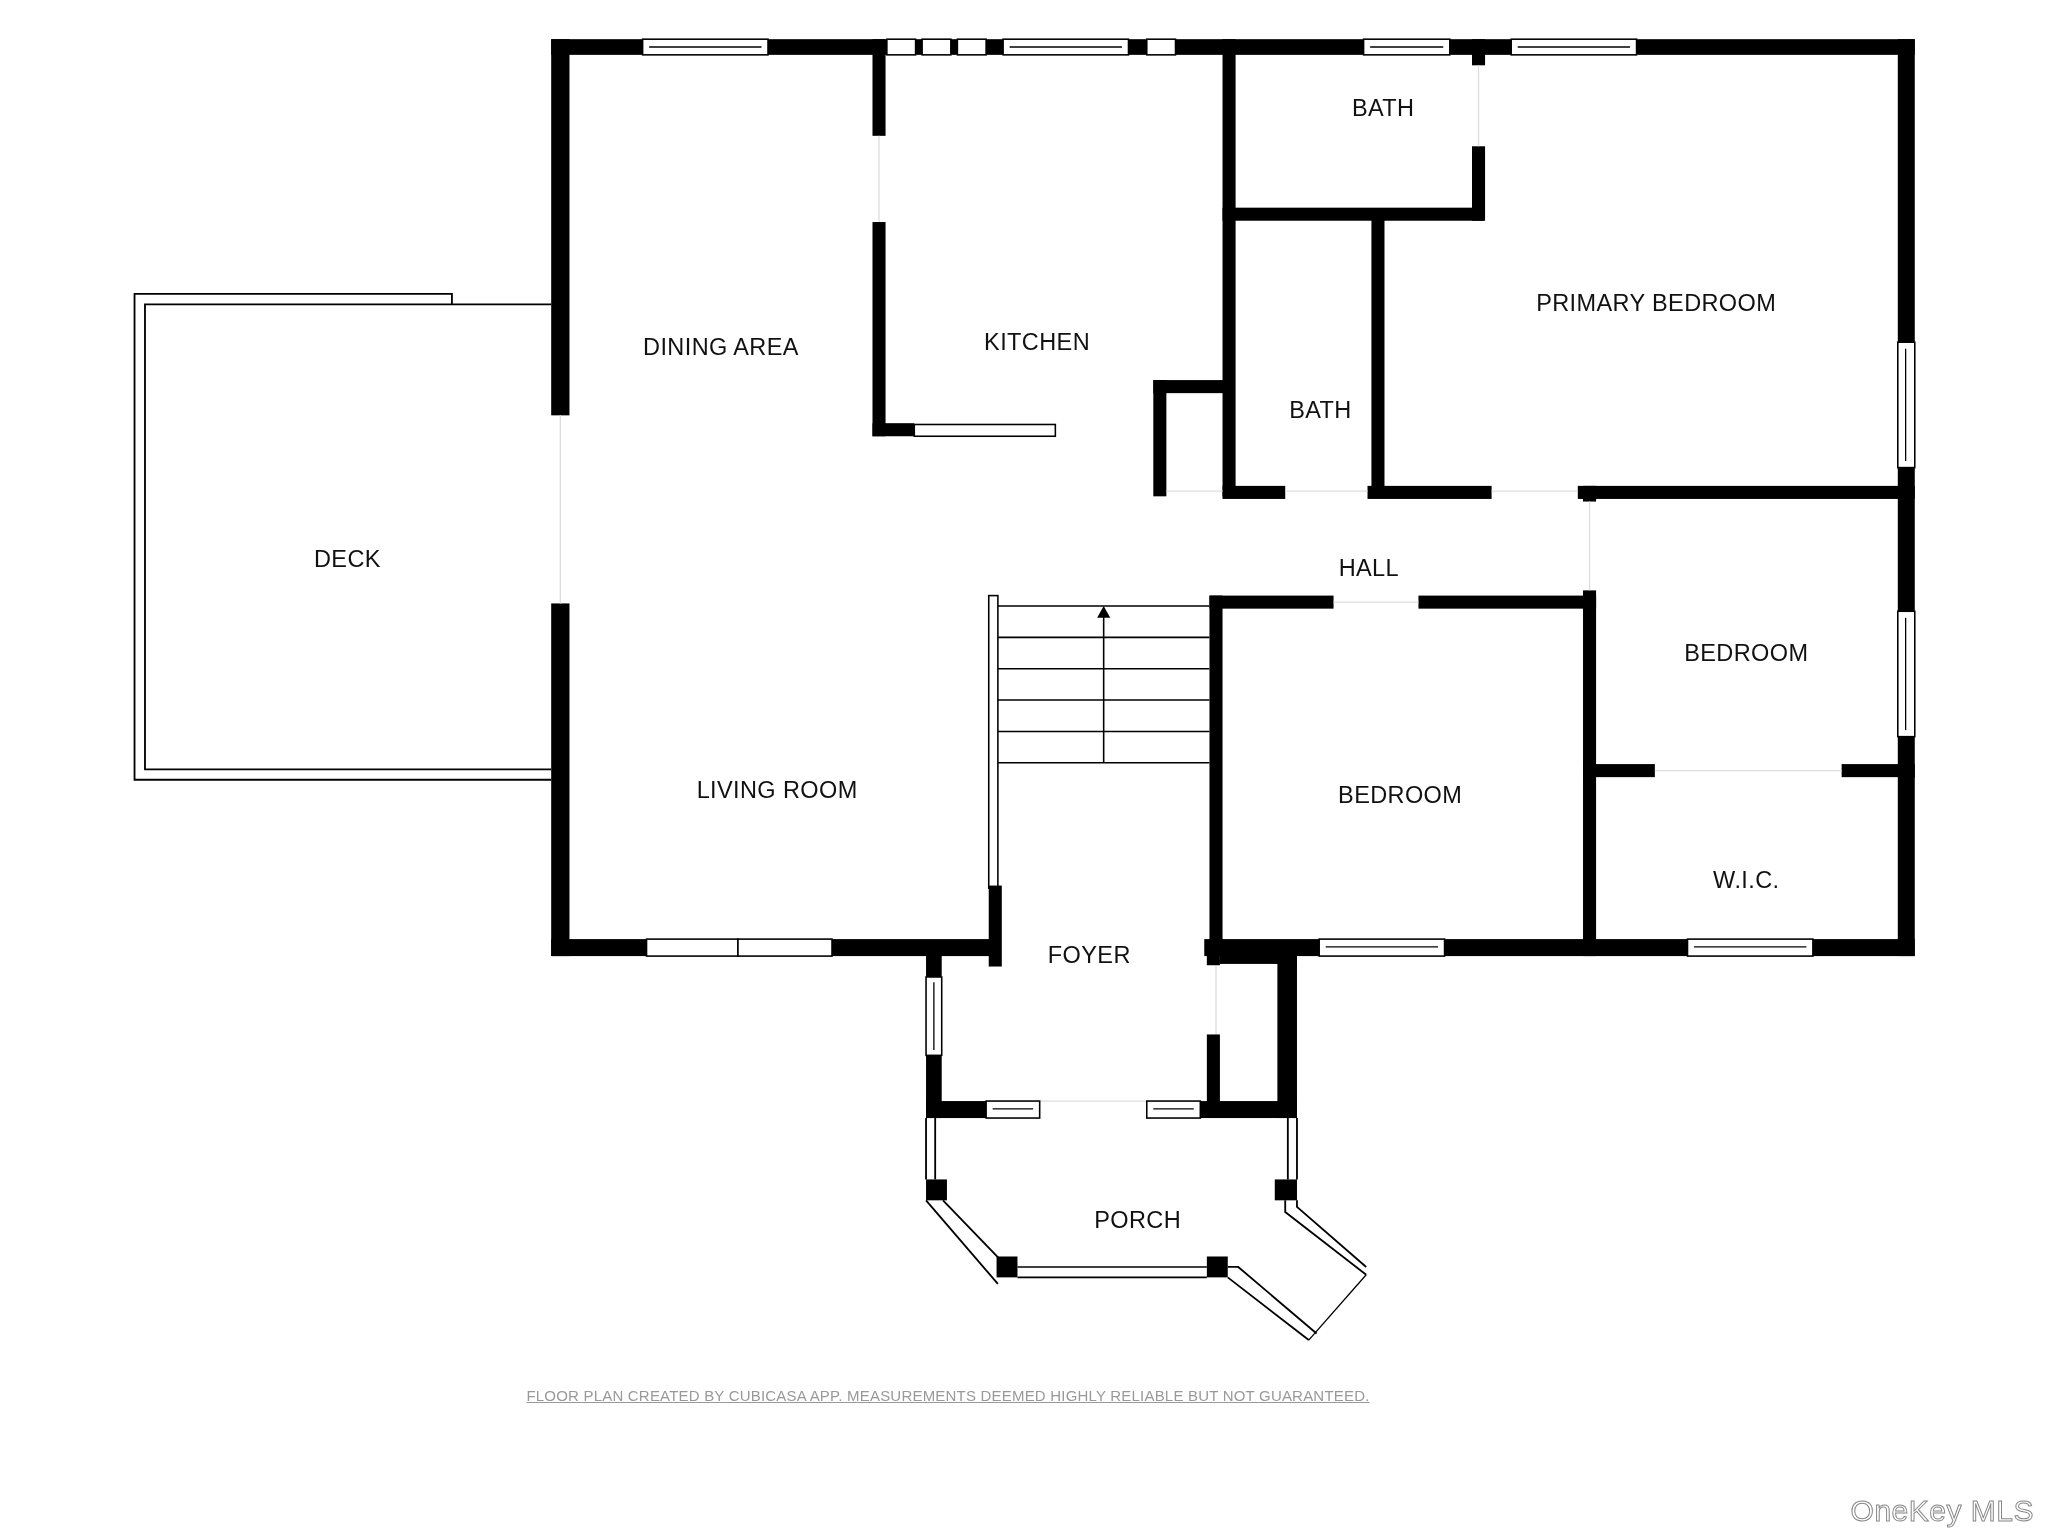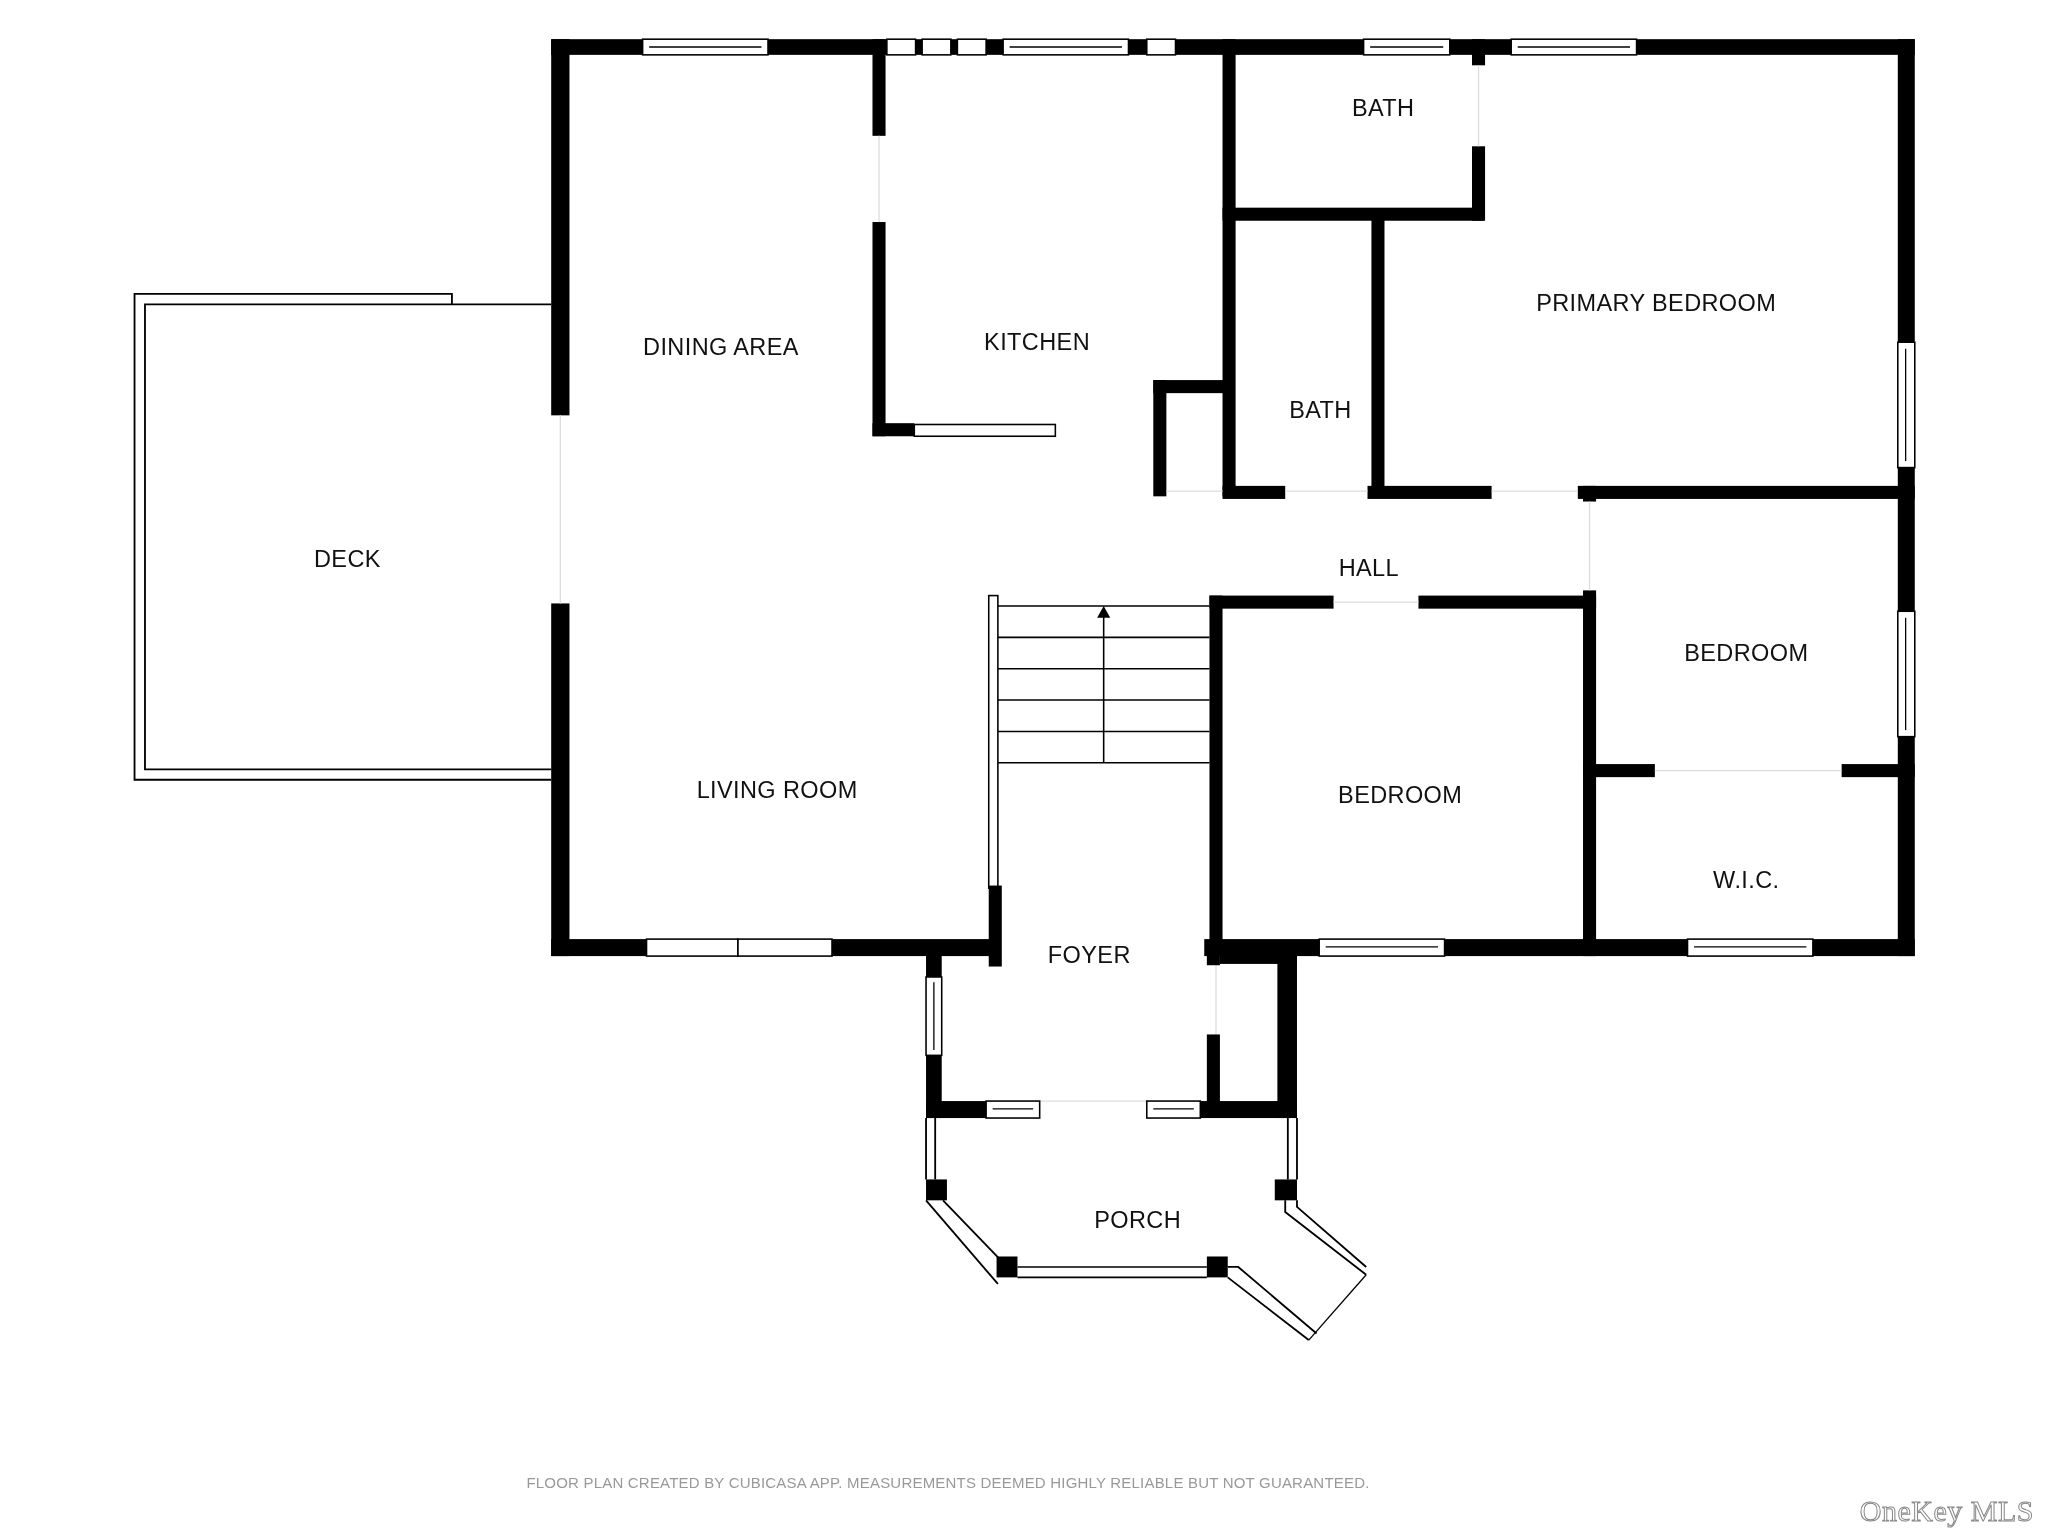--- a/index.html
+++ b/index.html
@@ -3,22 +3,22 @@
 <meta charset="utf-8">
 <style>
   html,body{margin:0;padding:0;background:#fff;}
   body{width:2048px;height:1536px;overflow:hidden;position:relative;}
   svg{position:absolute;left:0;top:0;width:2048px;height:1536px;}
   .lbl{font-family:"Liberation Sans","DejaVu Sans",sans-serif;font-size:18px;fill:#111;text-anchor:middle;letter-spacing:0.3px;}
   .wall{fill:#000;}
   .win{fill:#fff;stroke:#000;stroke-width:1.2;}
   .thin{fill:none;stroke:#000;stroke-width:1.4;}
   .opening{stroke:#ddd;stroke-width:1;}
-  .disclaimer{position:absolute;left:0;width:1896px;top:1474px;text-align:center;font-family:"Liberation Sans","DejaVu Sans",sans-serif;font-size:15px;color:#999;letter-spacing:0.2px;}
-  .watermark{position:absolute;right:14px;top:1494px;font-family:Liberation Serif, serif;font-size:30px;color:#fff;-webkit-text-stroke:1px #888;letter-spacing:0.5px;}
+  .disclaimer{position:absolute;left:0;width:1896px;top:1387px;text-align:center;font-family:"Liberation Sans","DejaVu Sans",sans-serif;font-size:15px;color:#999;letter-spacing:0.2px;text-decoration:underline;}
+  .watermark{position:absolute;right:14px;top:1494px;font-family:Liberation Sans, sans-serif;font-size:30px;color:#fff;-webkit-text-stroke:1px #888;letter-spacing:0.5px;}
 </style>
 </head>
 <body>
 
 <svg viewBox="0 0 1568 1176" preserveAspectRatio="none" xmlns="http://www.w3.org/2000/svg">
 
   <g>
     <polyline class="thin" points="346,233 346,225 103,225 103,597 422,597"></polyline>
     <polyline class="thin" points="422,233 111,233 111,589 422,589"></polyline>
   </g>

